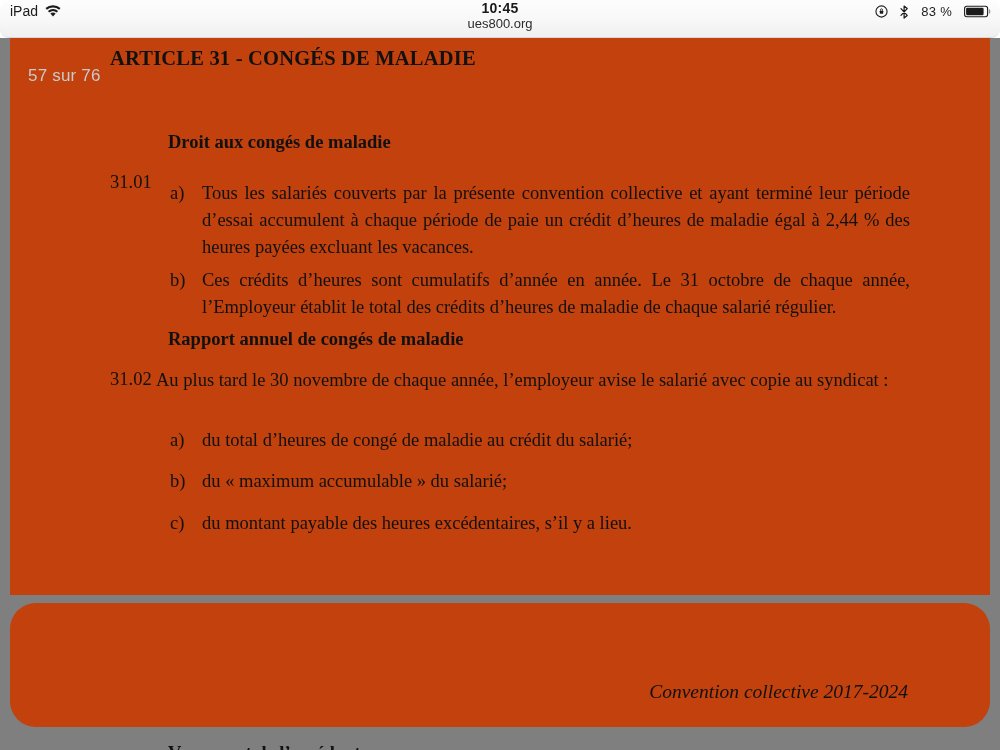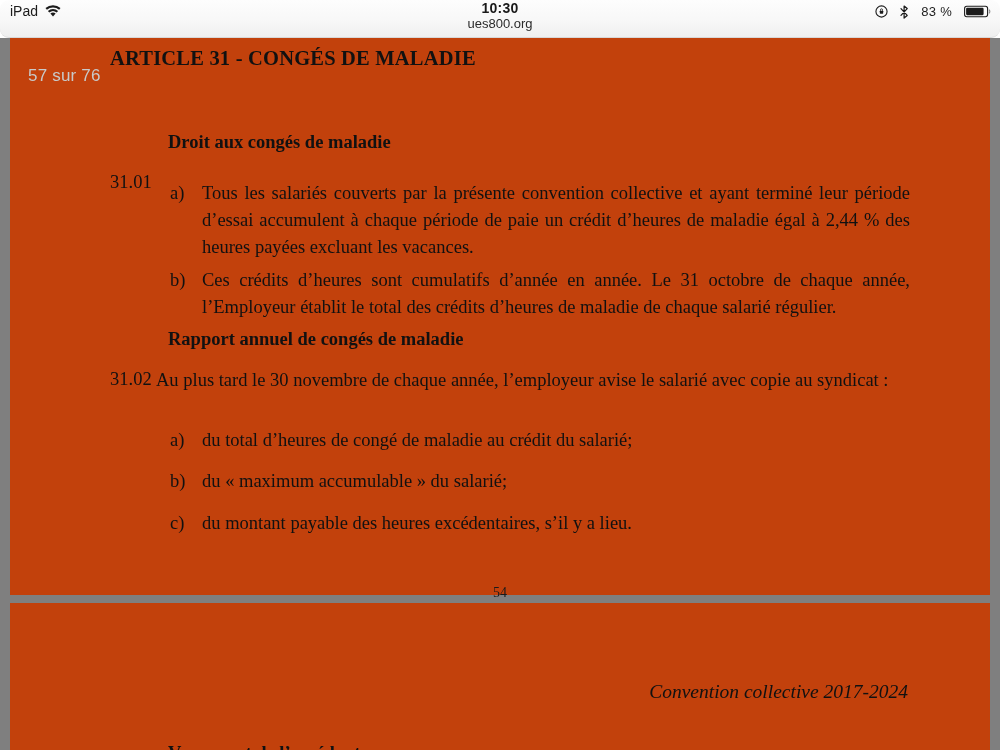--- a/index.html
+++ b/index.html
@@ -83,21 +83,21 @@
 
   
   .page {
     position: absolute;
     left: 10px;
     width: 980px;
     background: #c2410c;
     box-sizing: border-box;
   }
   .page-1 { top: 0px;   height: 557px; }
-  .page-2 { top: 565px; height: 147px; }
+  .page-2 { top: 565px; height: 124px; border-radius: 26px; }
 
   
   .page-counter {
     position: absolute;
     left: 18px;
     top: 28px;
     font-family: "Liberation Sans", sans-serif;
     font-size: 17px;
     color: #c9c9c9;
     letter-spacing: 0.2px;
@@ -212,21 +212,21 @@
     <span>
       <svg class="icon-svg" width="16" height="13" viewBox="0 0 16 13" aria-hidden="true">
         <path d="M8 11.6 L5.4 8.6 A4 4 0 0 1 10.6 8.6 Z" fill="#1c1c1c"></path>
         <path d="M2.9 6.0 A7.6 7.6 0 0 1 13.1 6.0 L11.7 7.6 A5.6 5.6 0 0 0 4.3 7.6 Z" fill="#1c1c1c"></path>
         <path d="M0.5 3.1 A11.2 11.2 0 0 1 15.5 3.1 L14.1 4.7 A9.2 9.2 0 0 0 1.9 4.7 Z" fill="#1c1c1c"></path>
       </svg>
     </span>
   </div>
 
   <div class="sb-center">
-    <span class="sb-time">10:30</span>
+    <span class="sb-time">10:45</span>
     <span class="sb-url">ues800.org</span>
   </div>
 
   <div class="sb-right">
     <span>
       <svg class="icon-svg" width="13" height="13" viewBox="0 0 14 14" aria-hidden="true">
         <circle cx="7" cy="7" r="6" fill="none" stroke="#1c1c1c" stroke-width="1.2"></circle>
         <rect x="5.2" y="6.2" width="3.6" height="3.1" rx="0.5" fill="#1c1c1c"></rect>
         <path d="M5.9 6.2 V5.2 a1.1 1.1 0 0 1 2.2 0 V6.2" fill="none" stroke="#1c1c1c" stroke-width="0.9"></path>
       </svg>
@@ -283,21 +283,20 @@
     </div>
     <div class="li li-b2">
       <span class="li-marker">b)</span>
       <span class="li-text nojustify">du « maximum accumulable » du salarié;</span>
     </div>
     <div class="li li-c2">
       <span class="li-marker">c)</span>
       <span class="li-text nojustify">du montant payable des heures excédentaires, s’il y a lieu.</span>
     </div>
 
-    <div class="folio">54</div>
   </div>
 
   <div class="page page-2 doc-body">
     <div class="running-head">Convention collective 2017-2024</div>
 
     <div class="sec-3103">
       <span class="sec-num">31.03</span>
       <span class="sec-title">Versement de l’excédant</span>
     </div>
   </div>

